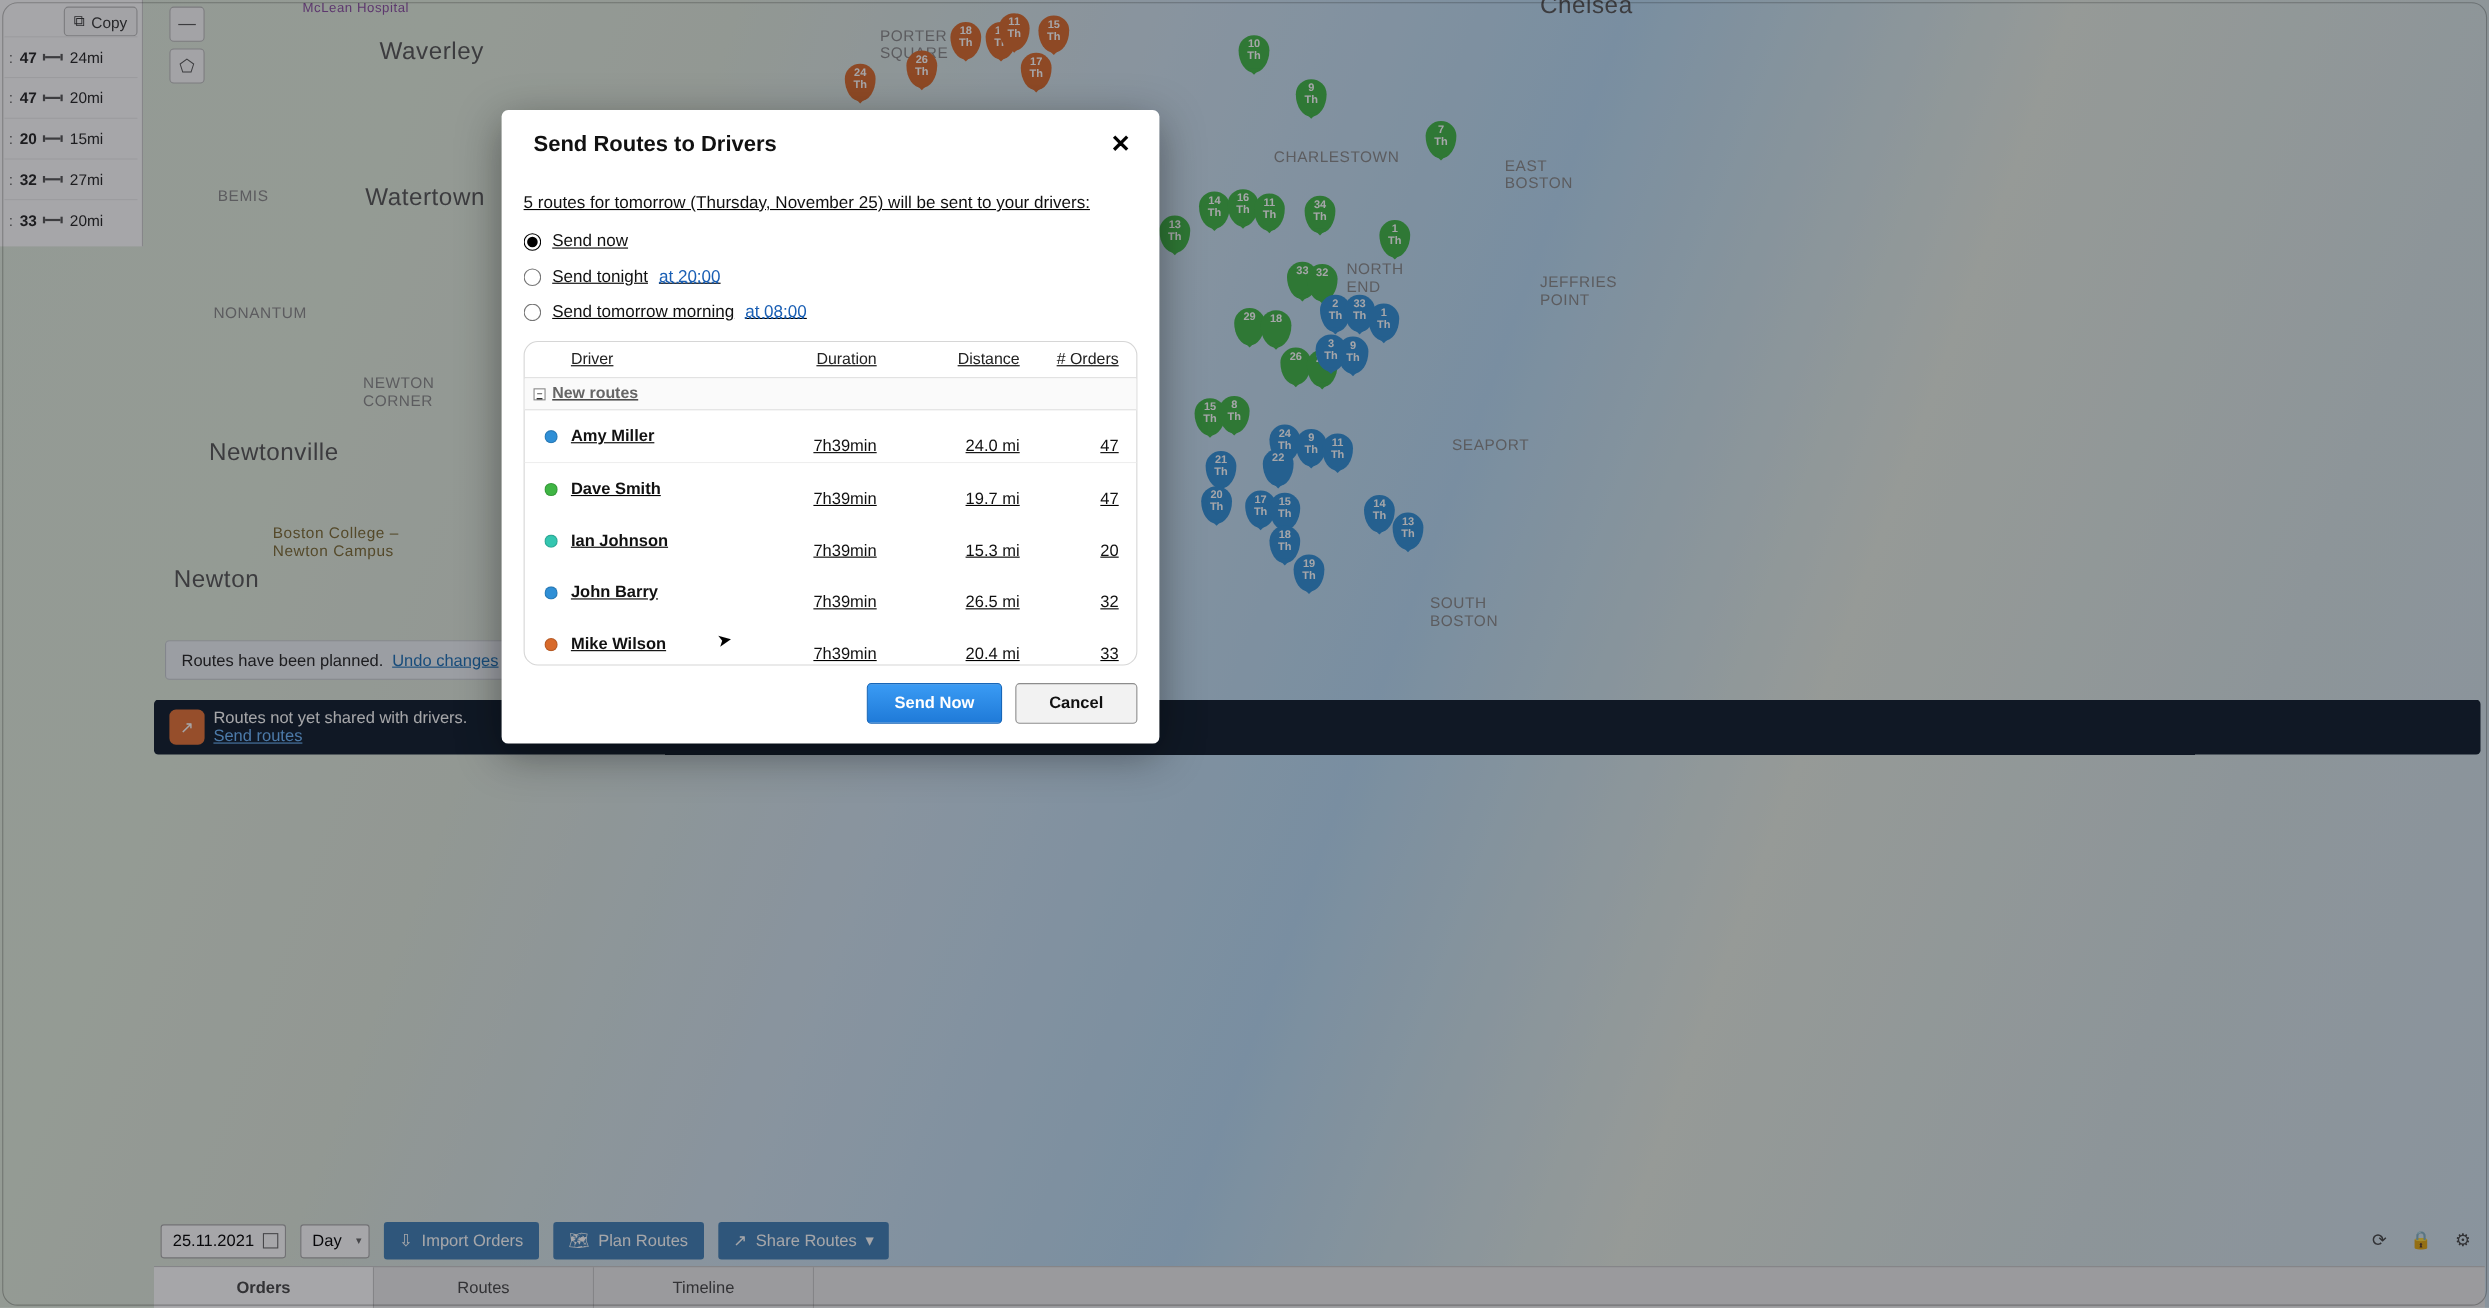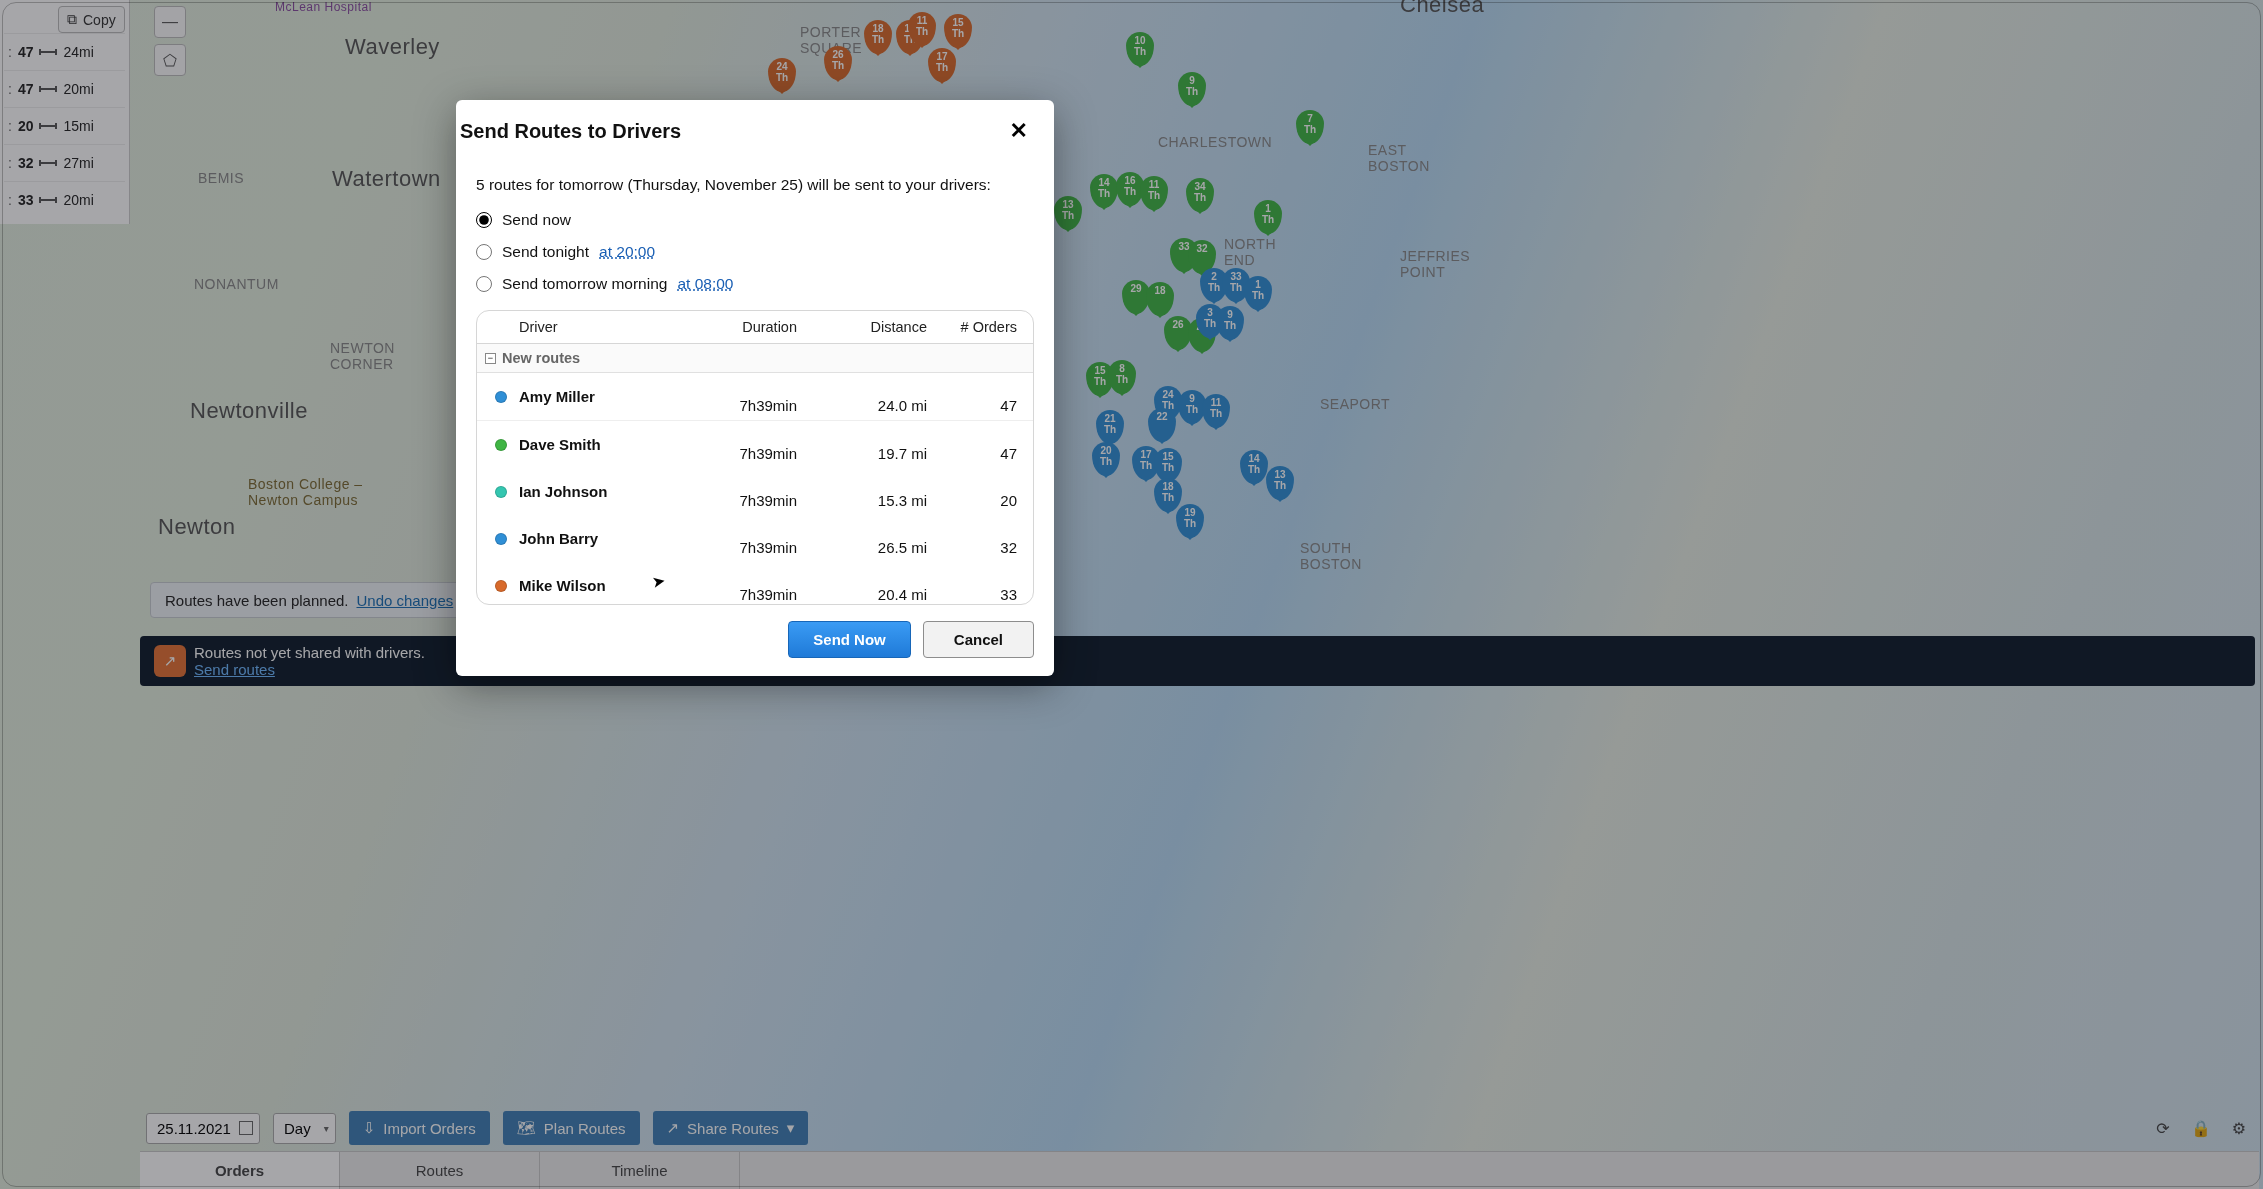--- a/index.html
+++ b/index.html
@@ -60,24 +60,24 @@
 .tabs-row .tab.active { font-weight:700; background:#fff;}
 
 
 .map-tool { position:absolute; width:32px; height:32px; background:#fafafa; border:1px solid #bbb; border-radius:4px; display:flex; align-items:center; justify-content:center; color:#555;}
 
 
 .modal {
   position:absolute; left:456px; top:100px; width:598px; background:#fff; border-radius:6px; box-shadow:0 10px 40px rgba(0,0,0,.4);
   display:flex; flex-direction:column;
 }
-.modal-head { display:flex; align-items:center; justify-content:space-between; padding:16px 20px 6px 4px;}
+.modal-head { display:flex; align-items:center; justify-content:space-between; padding:16px 20px 6px 29px;}
 .modal-head h2 { font-size:20px; font-weight:700; color:#111;}
 .modal-head .close { font-size:22px; font-weight:700; cursor:pointer; padding:2px 6px;}
-.modal-body { padding:10px 20px 4px 20px; }
+.modal-body { padding:10px 20px 4px 20px;text-decoration:underline; }
 .modal-body .lead { font-size:15.5px; color:#111; margin:14px 0 10px 0;}
 .opt-row { display:flex; align-items:center; gap:10px; padding:7px 0; font-size:15.5px; color:#111;}
 .opt-row input[type=radio]{ width:16px; height:16px; accent-color:#000; }
 .opt-row .time-link { color:#1a5fb4; text-decoration:underline dotted; cursor:pointer;}
 .tbl { border:1px solid #d6d6d6; border-radius:13px; margin-top:10px; height:295px; }
 .tbl-head { display:grid; grid-template-columns:36px 1fr 120px 130px 90px; padding:8px 6px; border-bottom:1px solid #d6d6d6; font-size:14.5px; color:#222;}
 .tbl-head .h-dur, .tbl-head .h-dist, .tbl-head .h-ord { text-align:right; padding-right:10px;}
 .group-row { display:flex; align-items:center; gap:6px; background:#fafafa; border-bottom:1px solid #e0e0e0; padding:6px 8px; font-size:14.5px; color:#666; font-weight:600;}
 .group-row .collapse-ic { width:11px; height:11px; border:1px solid #888; display:flex; align-items:center; justify-content:center; font-size:9px; background:#fff;}
 .data-row { display:grid; grid-template-columns:36px 1fr 120px 130px 90px; padding:6px 6px; font-size:15px; color:#111; align-items:center;}

